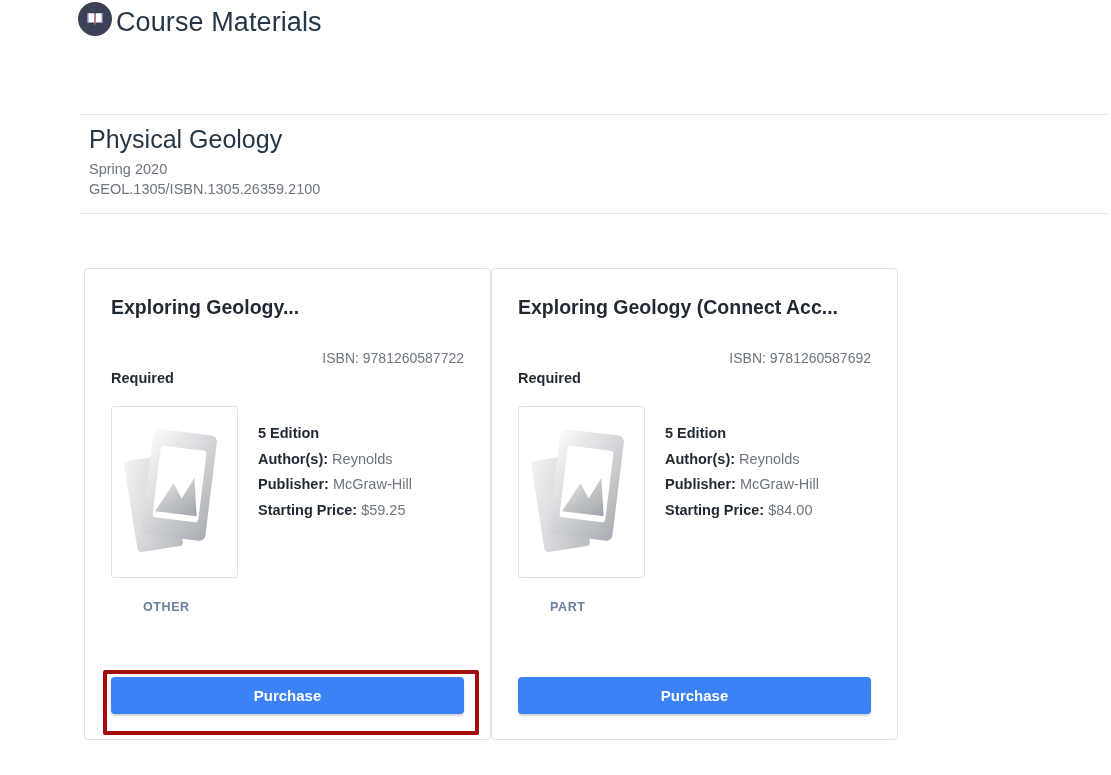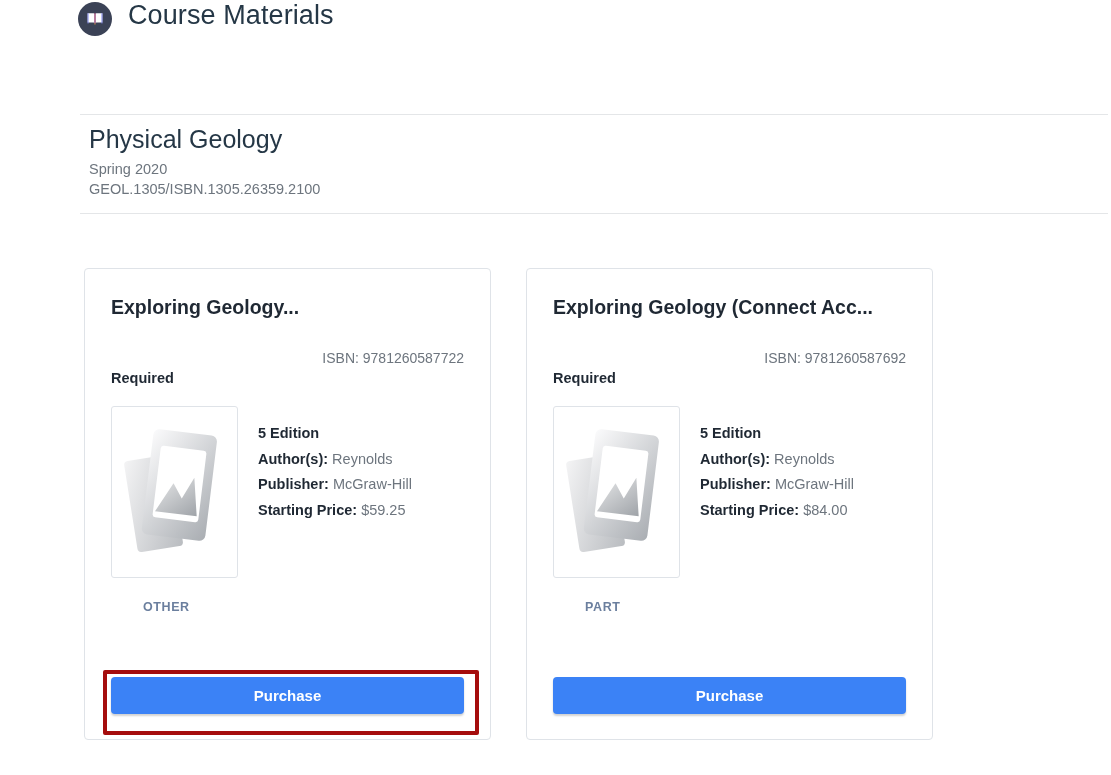--- a/index.html
+++ b/index.html
@@ -16,22 +16,22 @@
     overflow: hidden;
     position: relative;
   }
 
   
   .page-header {
     position: absolute;
     left: 78px;
     top: 2px;
     display: flex;
-    align-items: flex-start;
-    gap: 16px;
+    align-items: flex-end;
+    gap: 4px;
   }
   .header-icon {
     width: 34px;
     height: 34px;
     border-radius: 50%;
     background: #3b4256;
     display: flex;
     align-items: center;
     justify-content: center;
     flex: none;
@@ -77,21 +77,20 @@
     line-height: 1.35;
     white-space: nowrap;
   }
 
   
   .cards-row {
     position: absolute;
     left: 84px;
     top: 268px;
     display: flex;
-    gap: 35px;
   }
   .card {
     width: 407px;
     height: 472px;
     border: 1px solid #dfe3e8;
     border-radius: 4px;
     background: #fff;
     position: relative;
     padding: 26px 26px 0 26px;
   }

